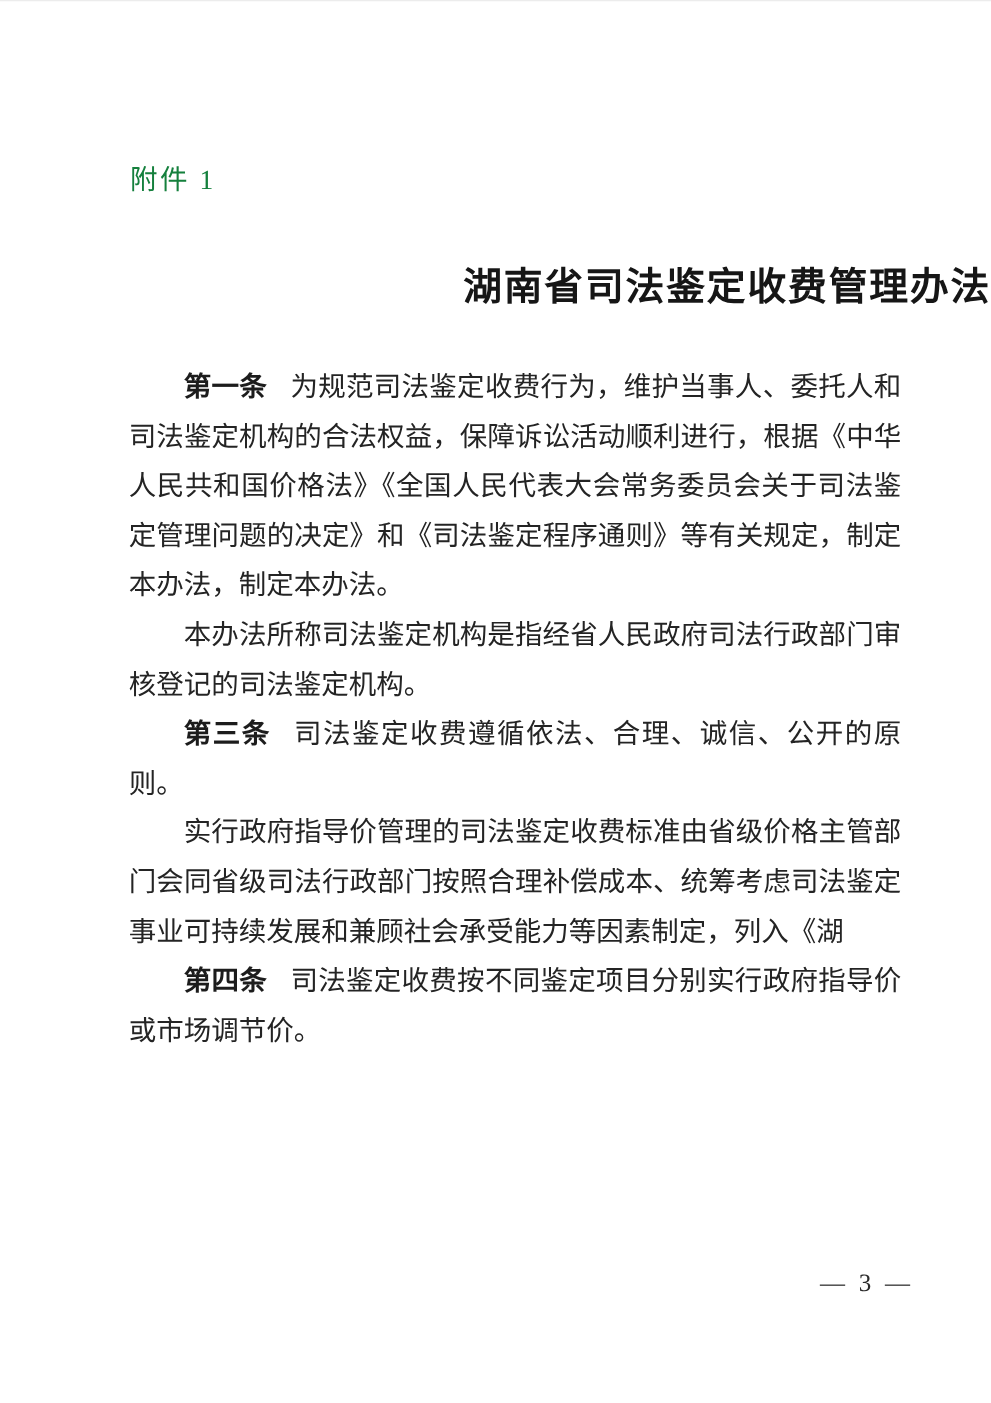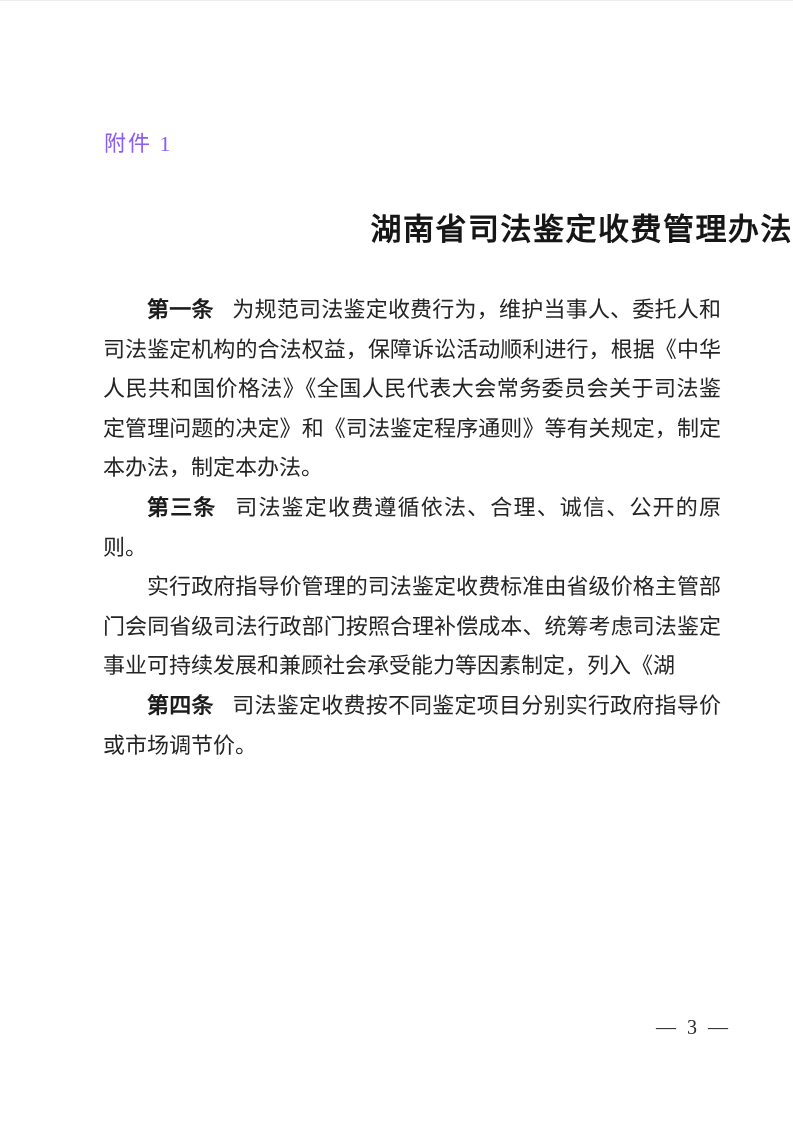--- a/index.html
+++ b/index.html
@@ -17,21 +17,21 @@
     color: #242424;
     font-family: "Liberation Serif", "DejaVu Serif", serif;
   }
   .attachment-label {
     position: absolute;
     left: 104px;
     top: 129px;
     font-size: 22px;
     line-height: 28px;
     letter-spacing: 2px;
-    color: #8b5cf6;
+    color: #15803d;
   }
   .doc-title {
     position: absolute;
     left: 0;
     right: 0;
     top: 203px;
     margin: 0;
     text-align: right;
     font-family: "Liberation Sans", "DejaVu Sans", sans-serif;
     font-size: 31px;
@@ -82,20 +82,21 @@
 
   <div class="attachment-label">附件 1</div>
 
   <h1 class="doc-title">湖南省司法鉴定收费管理办法</h1>
 
   <div class="doc-body">
 
     <p><span class="article-lead">第一条</span><span>为规范司法鉴定收费行为，维护当事人、委托人和司法鉴定机构的合法权益，保障诉讼活动顺利进行，根据《中华人民共和国价格法》《全国人民代表大会常务委员会关于司法鉴定管理问题的决定》和《司法鉴定程序通则》等有关规定，制定本办法，制定本办法。</span></p>
 
 
+    <p><span>本办法所称司法鉴定机构是指经省人民政府司法行政部门审核登记的司法鉴定机构。</span></p>
 
     <p><span class="article-lead">第三条</span><span>司法鉴定收费遵循依法、合理、诚信、公开的原则。</span></p>
 
     <p><span>实行政府指导价管理的司法鉴定收费标准由省级价格主管部门会同省级司法行政部门按照合理补偿成本、统筹考虑司法鉴定事业可持续发展和兼顾社会承受能力等因素制定，列入《湖</span></p>
 
     <p><span class="article-lead">第四条</span><span>司法鉴定收费按不同鉴定项目分别实行政府指导价或市场调节价。</span></p>
 
   </div>
 
   <div class="page-number">— 3 —</div>

